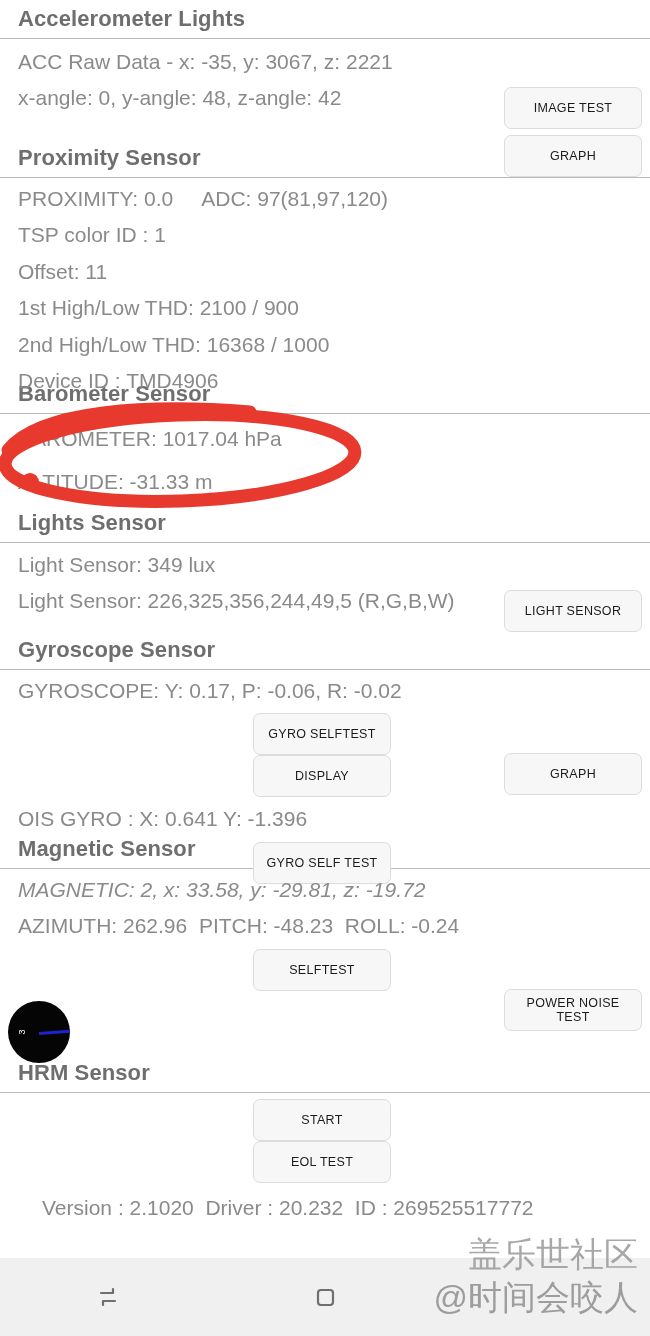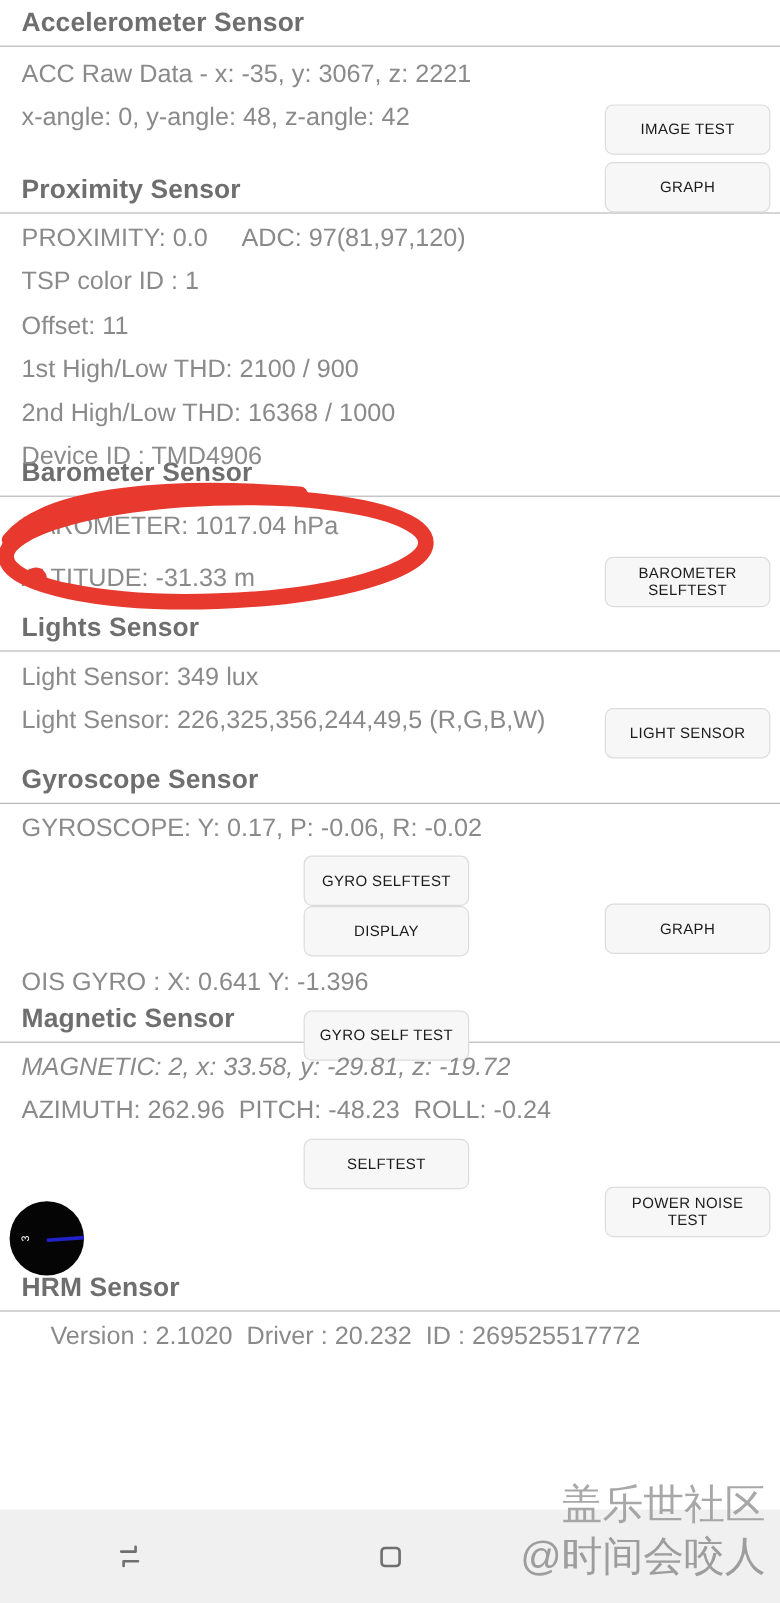--- a/index.html
+++ b/index.html
@@ -68,21 +68,21 @@
   }
   .wm2 { color:#8f8f8f; }
 </style>
 </head>
 <body>
 
 <div id="app">
 
   <div class="content">
 
-    <div class="section-title">Accelerometer Sensor</div>
+    <div class="section-title">Accelerometer Lights</div>
     <div class="divider"></div>
     <div class="row" style="height:100px;">
       <div class="datatext" style="padding-top:8px;">ACC Raw Data - x: -35, y: 3067, z: 2221</div>
       <div class="datatext">x-angle: 0, y-angle: 48, z-angle: 42</div>
       <button class="btn btn-right" style="top:8px;">IMAGE TEST</button>
       <button class="btn btn-right" style="top:56px;">GRAPH</button>
     </div>
 
     <div class="section-title">Proximity Sensor</div>
     <div class="divider"></div>
@@ -93,21 +93,20 @@
       <div class="datatext">1st High/Low THD: 2100 / 900</div>
       <div class="datatext">2nd High/Low THD: 16368 / 1000</div>
       <div class="datatext">Device ID : TMD4906</div>
     </div>
 
     <div class="section-title">Barometer Sensor</div>
     <div class="divider"></div>
     <div class="row" style="height:90px;">
       <div class="datatext" style="padding-top:10px;">BAROMETER: 1017.04 hPa</div>
       <div class="datatext" style="padding-top:10px;">ALTITUDE: -31.33 m</div>
-      <button class="btn btn-right" style="top:10px;">BAROMETER SELFTEST</button>
     </div>
 
     <div class="section-title">Lights Sensor</div>
     <div class="divider"></div>
     <div class="row" style="height:88px;">
       <div class="datatext" style="padding-top:7px;">Light Sensor: 349 lux</div>
       <div class="datatext">Light Sensor: 226,325,356,244,49,5 (R,G,B,W)</div>
       <button class="btn btn-right" style="top:7px;">LIGHT SENSOR</button>
     </div>
 
@@ -137,20 +136,24 @@
       </div>
       <div class="compass">
         <div class="needle"></div>
         <div class="compass-label">3</div>
       </div>
     </div>
 
     <div class="section-title">HRM Sensor</div>
     <div class="divider"></div>
     <div class="row">
+      <div class="btnrow" style="padding-top:6px;">
+        <button class="btn btn-left">START</button>
+        <button class="btn btn-left">EOL TEST</button>
+      </div>
       <div class="datatext" style="padding-top:6px;margin-left:24px;">Version : 2.1020  Driver : 20.232  ID : 269525517772</div>
     </div>
 
   </div>
 
   <svg class="annot" width="400" height="115" style="left:0px; top:398px; position:absolute;">
     <ellipse cx="180" cy="60" rx="175" ry="43" fill="none" stroke="#e8392f" stroke-width="13" stroke-linecap="round" transform="rotate(-2 180 60)"></ellipse>
     <path d="M 8 52 C 40 12, 150 6, 250 14" fill="none" stroke="#e8392f" stroke-width="13" stroke-linecap="round"></path>
     <circle cx="30" cy="84" r="9" fill="#e8392f"></circle>
   </svg>

